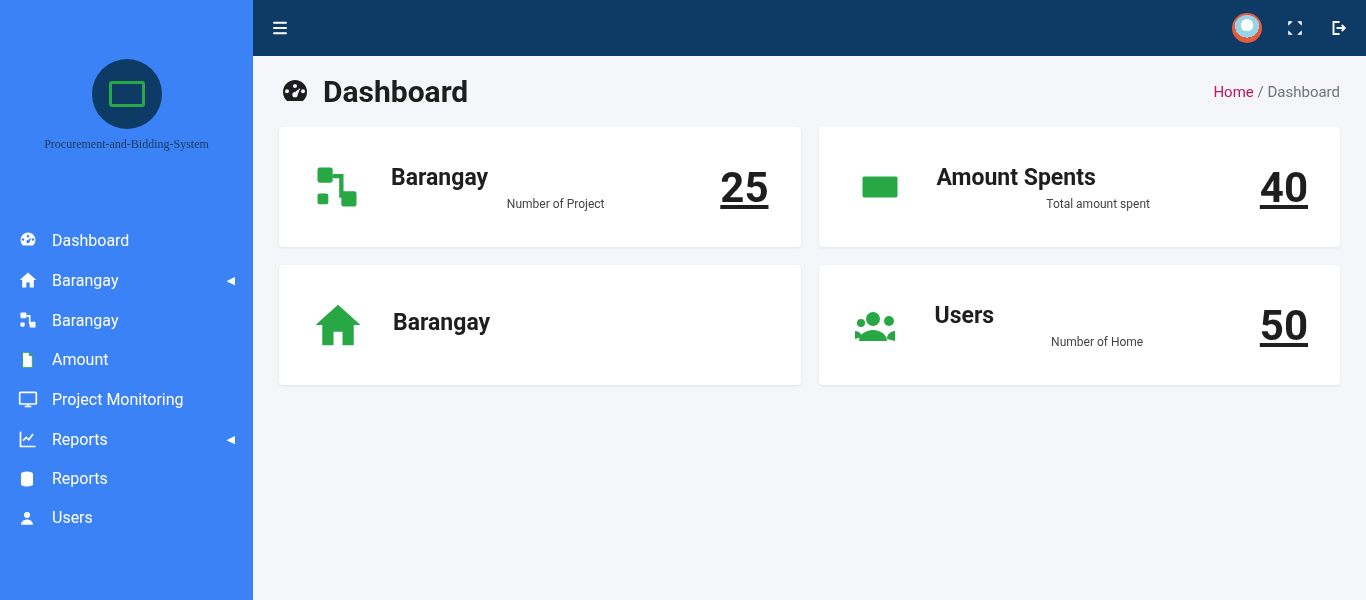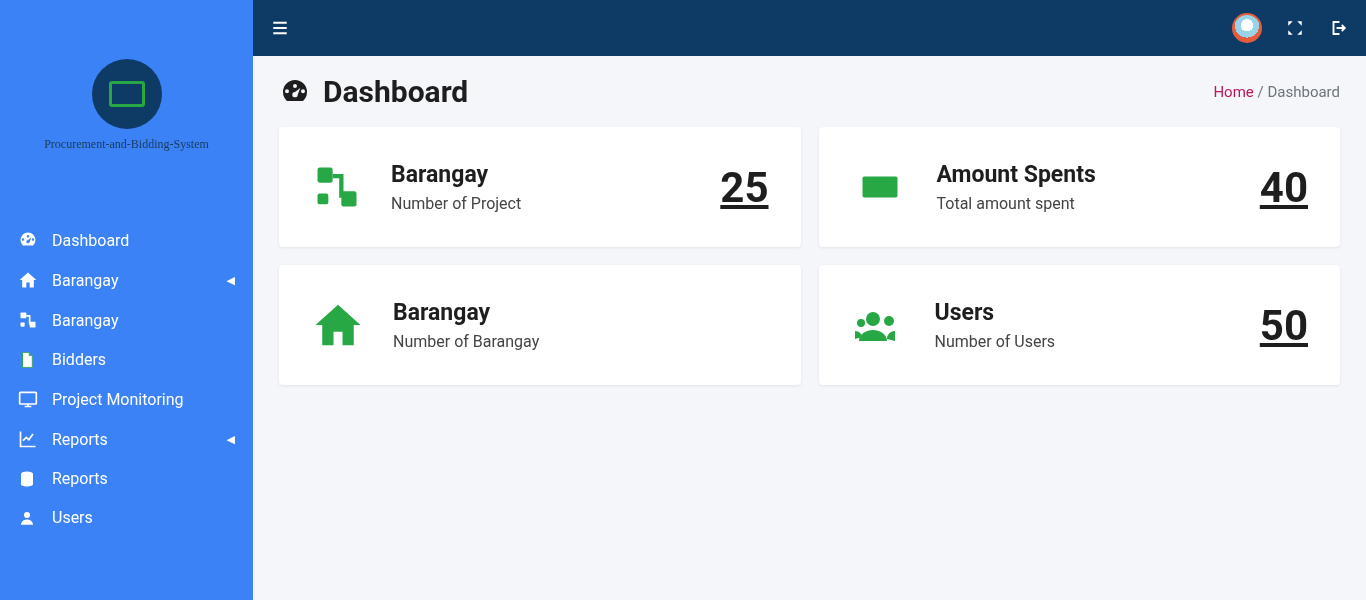--- a/index.html
+++ b/index.html
@@ -23,21 +23,21 @@
 .page-header { display: flex; align-items: center; justify-content: space-between; margin-bottom: 18px; }
 .page-title-wrap { display: flex; align-items: center; gap: 12px; }
 .page-title { font-size: 30px; font-weight: 700; color: #1e1e1e; }
 .breadcrumb { font-size: 15px; color: #6c757d; }
 .breadcrumb a { color: #be185d; text-decoration: none; margin-left: 32px; }
 .cards { display: grid; grid-template-columns: 1fr 1fr; gap: 18px; }
 .card { background: #fff; border-radius: 4px; box-shadow: 0 1px 3px rgba(0,0,0,0.08); padding: 28px 32px; display: flex; align-items: center; min-height: 120px; }
 .card-icon { color: #28a745; margin-right: 28px; flex-shrink: 0; }
 .card-text { flex: 1; }
 .card-title { font-size: 23px; font-weight: 700; color: #1e1e1e; margin-bottom: 6px; }
-.card-sub { font-size: 16px; color: #444; }
+.card-sub { font-size: 12px; color: #444; text-align: center; }
 .card-value { font-size: 42px; font-weight: 700; color: #1e1e1e; text-decoration: underline; }
 svg { display: block; }
 </style>
 </head>
 <body>
 
 <svg width="0" height="0" style="position:absolute">
   <defs>
     <g id="i-tachometer">
         <path d="M12 3a9 9 0 00-9 9 9 9 0 003 6.7h12A9 9 0 0021 12a9 9 0 00-9-9zm0 3a1.5 1.5 0 110 3 1.5 1.5 0 010-3zM6 10a1.5 1.5 0 110 3 1.5 1.5 0 010-3zm12 0a1.5 1.5 0 110 3 1.5 1.5 0 010-3zm-6 2l4-3-2 5a2 2 0 11-2-2z"></path>
@@ -125,21 +125,21 @@
           </svg>
         </span>
       <span>Barangay</span>
     </li>
     <li class="nav-item">
       <span class="nav-icon">
           <svg width="18" height="18" viewBox="0 0 24 24" fill="#fff" stroke="#28a745" stroke-width="1">
             <use href="#i-file"></use>
           </svg>
         </span>
-      <span>Bidders</span>
+      <span>Amount</span>
     </li>
     <li class="nav-item">
       <span class="nav-icon">
           <svg width="20" height="20" viewBox="0 0 24 24" fill="none" stroke="#fff" stroke-width="2">
             <use href="#i-monitor"></use>
           </svg>
         </span>
       <span>Project Monitoring</span>
     </li>
     <li class="nav-item">
@@ -235,30 +235,29 @@
         <div class="card-value">40</div>
       </div>
       <div class="card">
         <span class="card-icon">
             <svg width="54" height="54" viewBox="0 0 24 24" fill="#28a745">
               <use href="#i-home"></use>
             </svg>
           </span>
         <div class="card-text">
           <div class="card-title">Barangay</div>
-          <div class="card-sub">Number of Barangay</div>
         </div>
       </div>
       <div class="card">
         <span class="card-icon">
             <svg width="56" height="48" viewBox="0 0 24 24" fill="#28a745">
               <use href="#i-users"></use>
             </svg>
           </span>
         <div class="card-text">
           <div class="card-title">Users</div>
-          <div class="card-sub">Number of Users</div>
+          <div class="card-sub">Number of Home</div>
         </div>
         <div class="card-value">50</div>
       </div>
     </div>
   </div>
 </div>
 
 </body></html>

